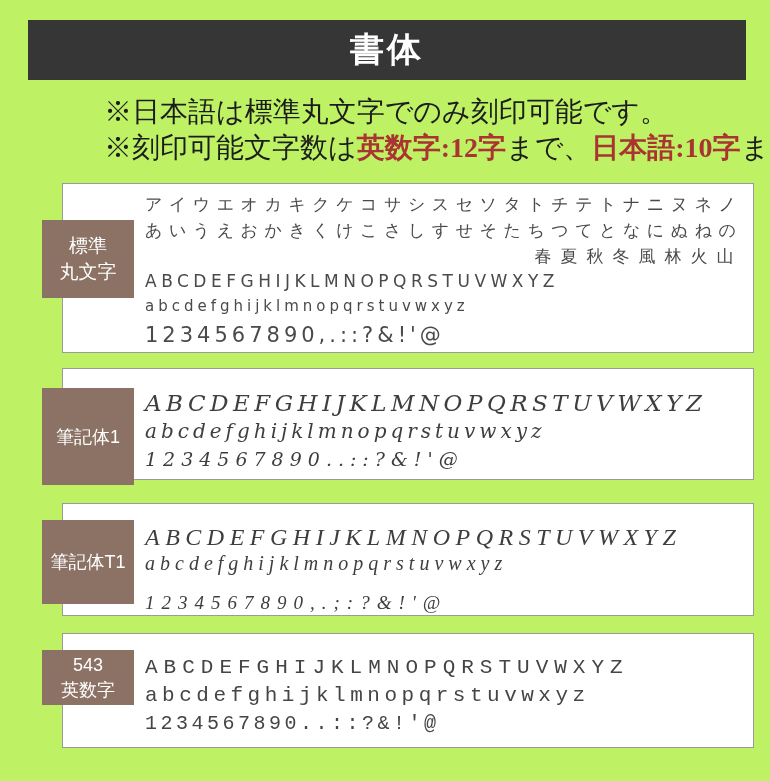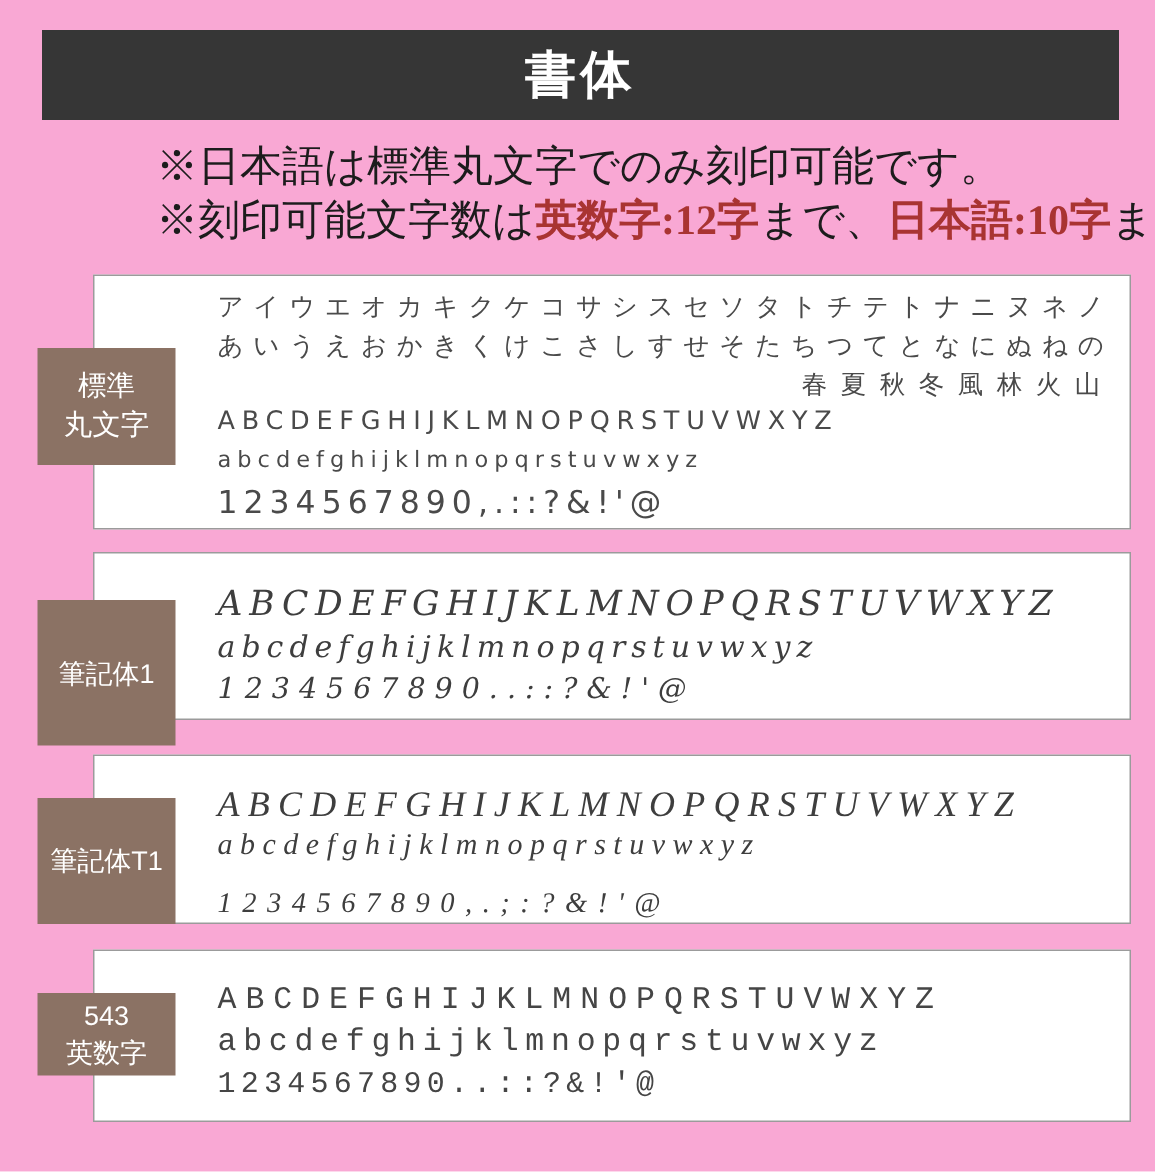--- a/index.html
+++ b/index.html
@@ -1,17 +1,17 @@
 <!DOCTYPE html>
 <html><head>
 <meta charset="utf-8">
 <style>
   html,body { margin:0; padding:0; background:#fff; }
   .page {
-    position:relative; width:770px; height:781px; background:#f9a8d4;
+    position:relative; width:770px; height:781px; background:#bef264;
     font-family:"Liberation Sans", sans-serif; overflow:hidden;
   }
 
   
   .header-bar {
     position:absolute; left:28px; top:20px; width:718px; height:60px;
     background:#363636; display:flex; align-items:center; justify-content:center;
   }
   .header-title {
     color:#ffffff; font-family:"Liberation Serif", serif;
@@ -30,23 +30,23 @@
   .sample-box {
     position:absolute; left:62px; width:692px; background:#fff;
     border:1px solid #9b9b9b; box-sizing:border-box;
   }
   .box1 { top:183px; height:170px; }
   .box2 { top:368px; height:112px; }
   .box3 { top:503px; height:113px; }
   .box4 { top:633px; height:115px; }
 
   .sample-label {
-    position:absolute; left:25px; width:92px; background:#8b7264; color:#ffffff;
+    position:absolute; left:42px; width:92px; background:#8b7264; color:#ffffff;
     display:flex; flex-direction:column; align-items:center; justify-content:center;
-    text-align:center; z-index:2; font-size:19px; line-height:26px;margin-top:12px;
+    text-align:center; z-index:2; font-size:19px; line-height:26px;
   }
   .label1 { top:220px; height:78px; }
   .label2 { top:388px; height:97px; font-size:18px; }
   .label3 { top:520px; height:84px; font-size:18px; }
   .label4 { top:650px; height:55px; font-size:18px; line-height:25px; }
 
   .sample-content { position:absolute; left:145px; z-index:1; white-space:nowrap; }
   .content1 { top:193px; }
   .content2 { top:390px; }
   .content3 { top:524px; }

